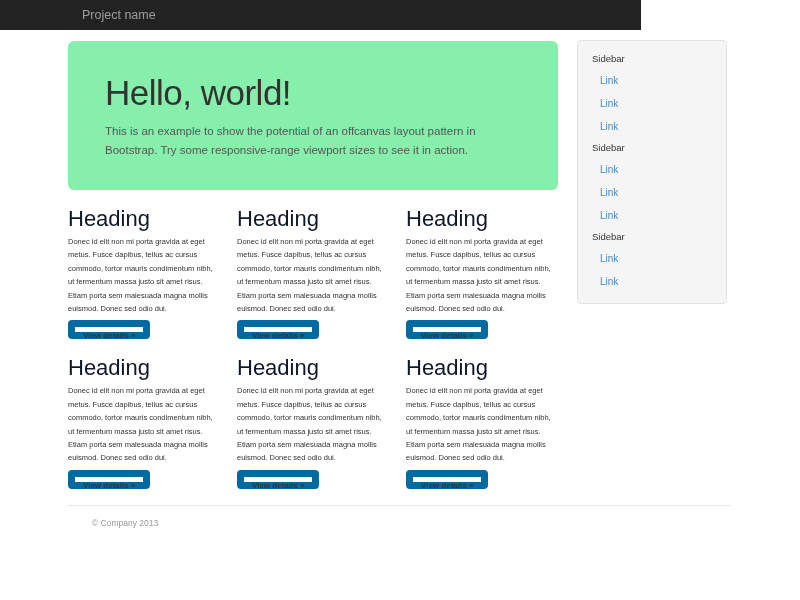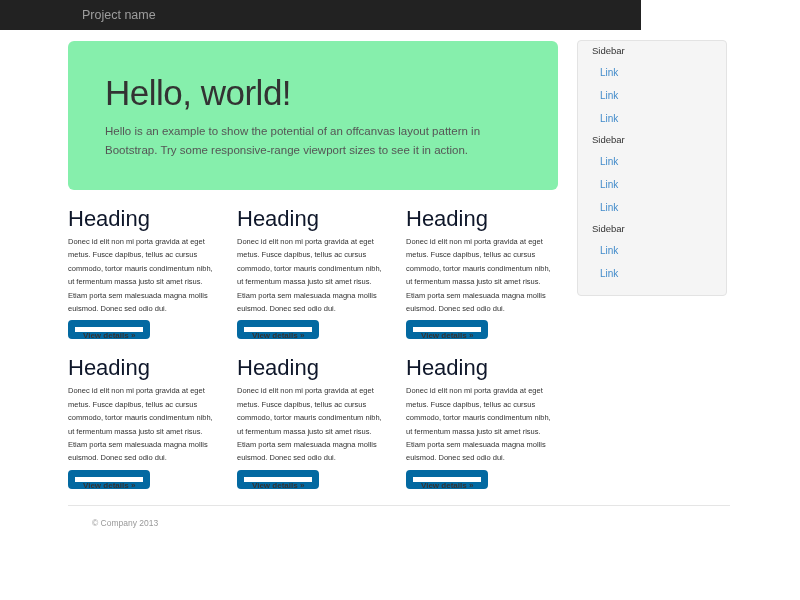--- a/index.html
+++ b/index.html
@@ -73,21 +73,21 @@
   }
 
   
   .sidebar-panel {
     position: absolute;
     left: 509px; top: -1px;
     width: 150px;
     background: #f5f5f5;
     border: 1px solid #e3e3e3;
     border-radius: 4px;
-    padding: 0 0 10px 0;
+    padding: 8px 0 10px 0;
   }
   .sidebar-group-title {
     font-size: 9.5px;
     color: #333;
     padding: 4px 0 4px 14px;
     line-height: 12px;
   }
   .sidebar-link {
     display: block;
     font-size: 10px;
@@ -157,21 +157,21 @@
 <nav class="navbar">
   <a class="navbar-brand">Project name</a>
 </nav>
 
 <div class="page">
 
   <div class="main-col">
 
     <section class="jumbotron">
       <h1>Hello, world!</h1>
-      <p>Hello is an example to show the potential of an offcanvas layout pattern in Bootstrap. Try some responsive-range viewport sizes to see it in action.</p>
+      <p>This is an example to show the potential of an offcanvas layout pattern in Bootstrap. Try some responsive-range viewport sizes to see it in action.</p>
     </section>
 
     <div class="cards-grid">
 
       <article class="card">
         <h2>Heading</h2>
         <p>Donec id elit non mi porta gravida at eget metus. Fusce dapibus, tellus ac cursus commodo, tortor mauris condimentum nibh, ut fermentum massa justo sit amet risus. Etiam porta sem malesuada magna mollis euismod. Donec sed odio dui.</p>
         <button class="view-details-btn">View details »</button>
       </article>
 

